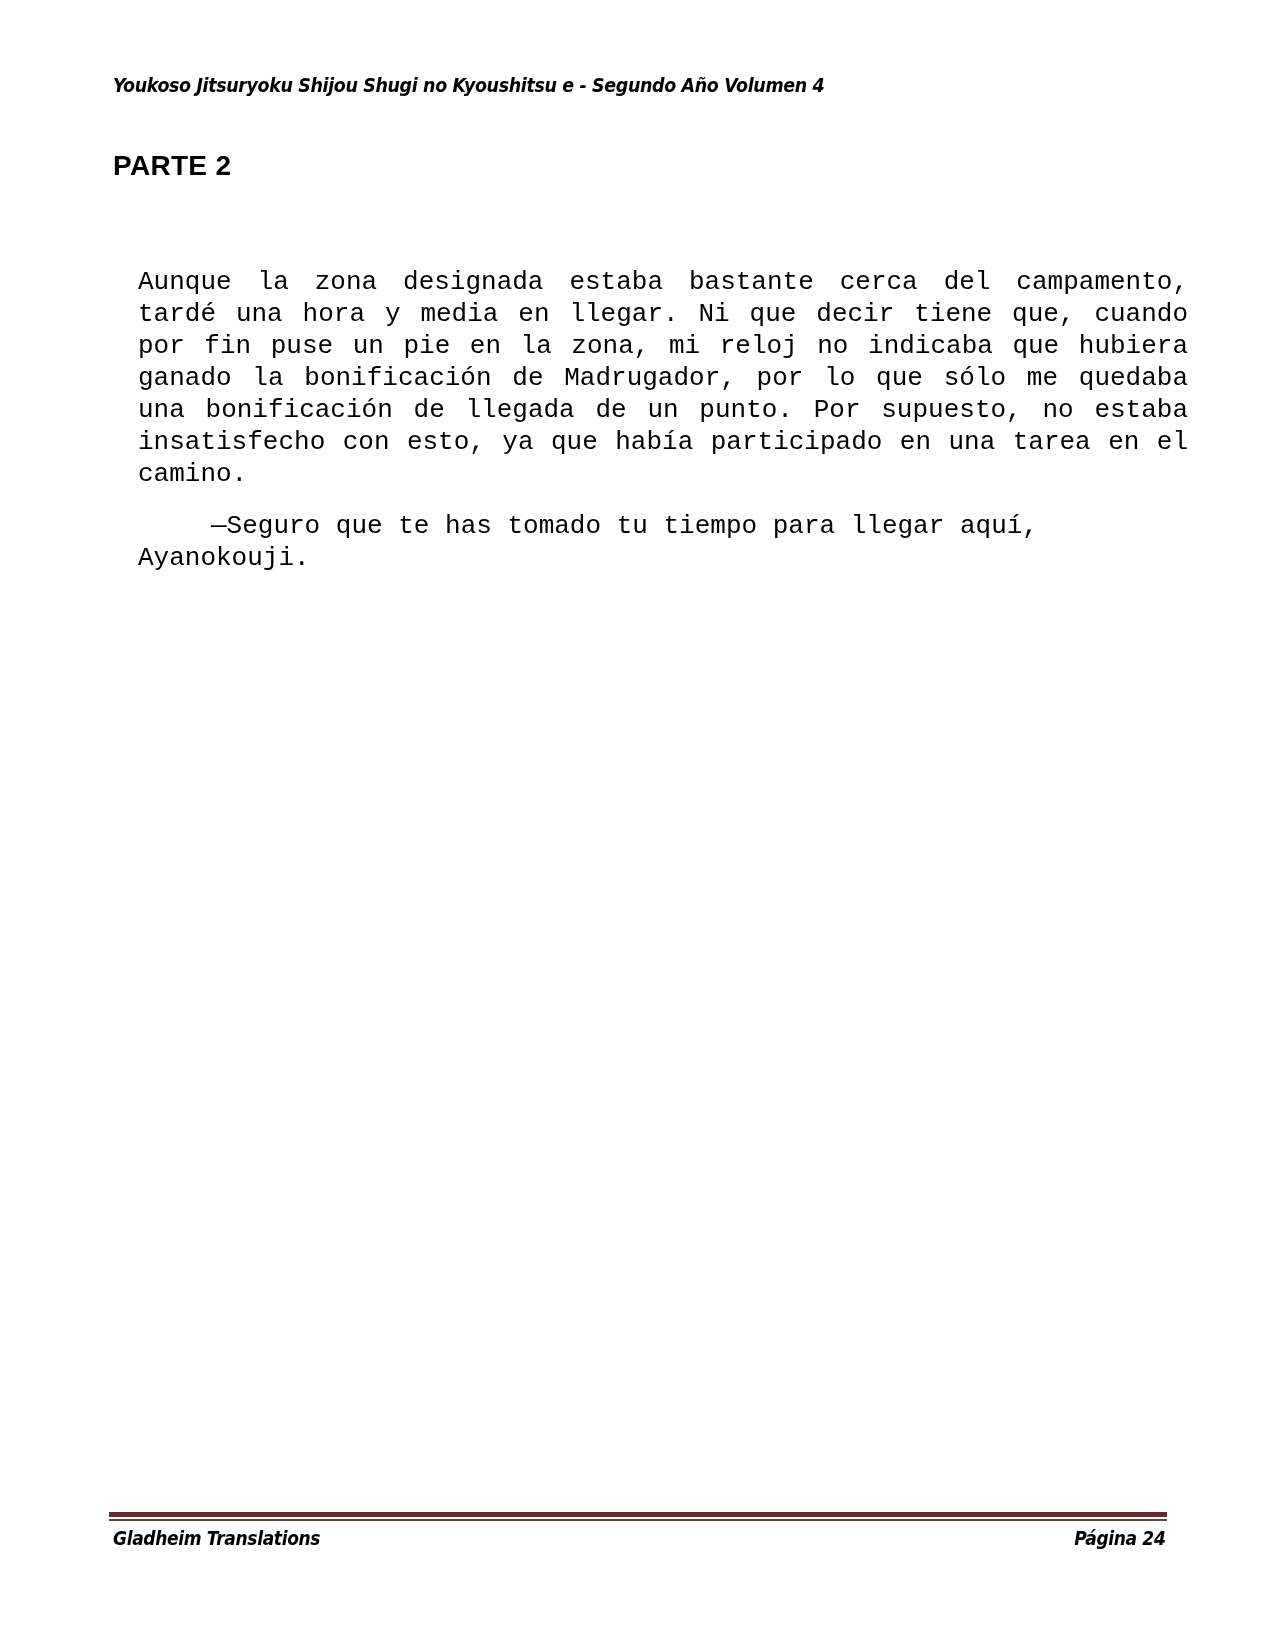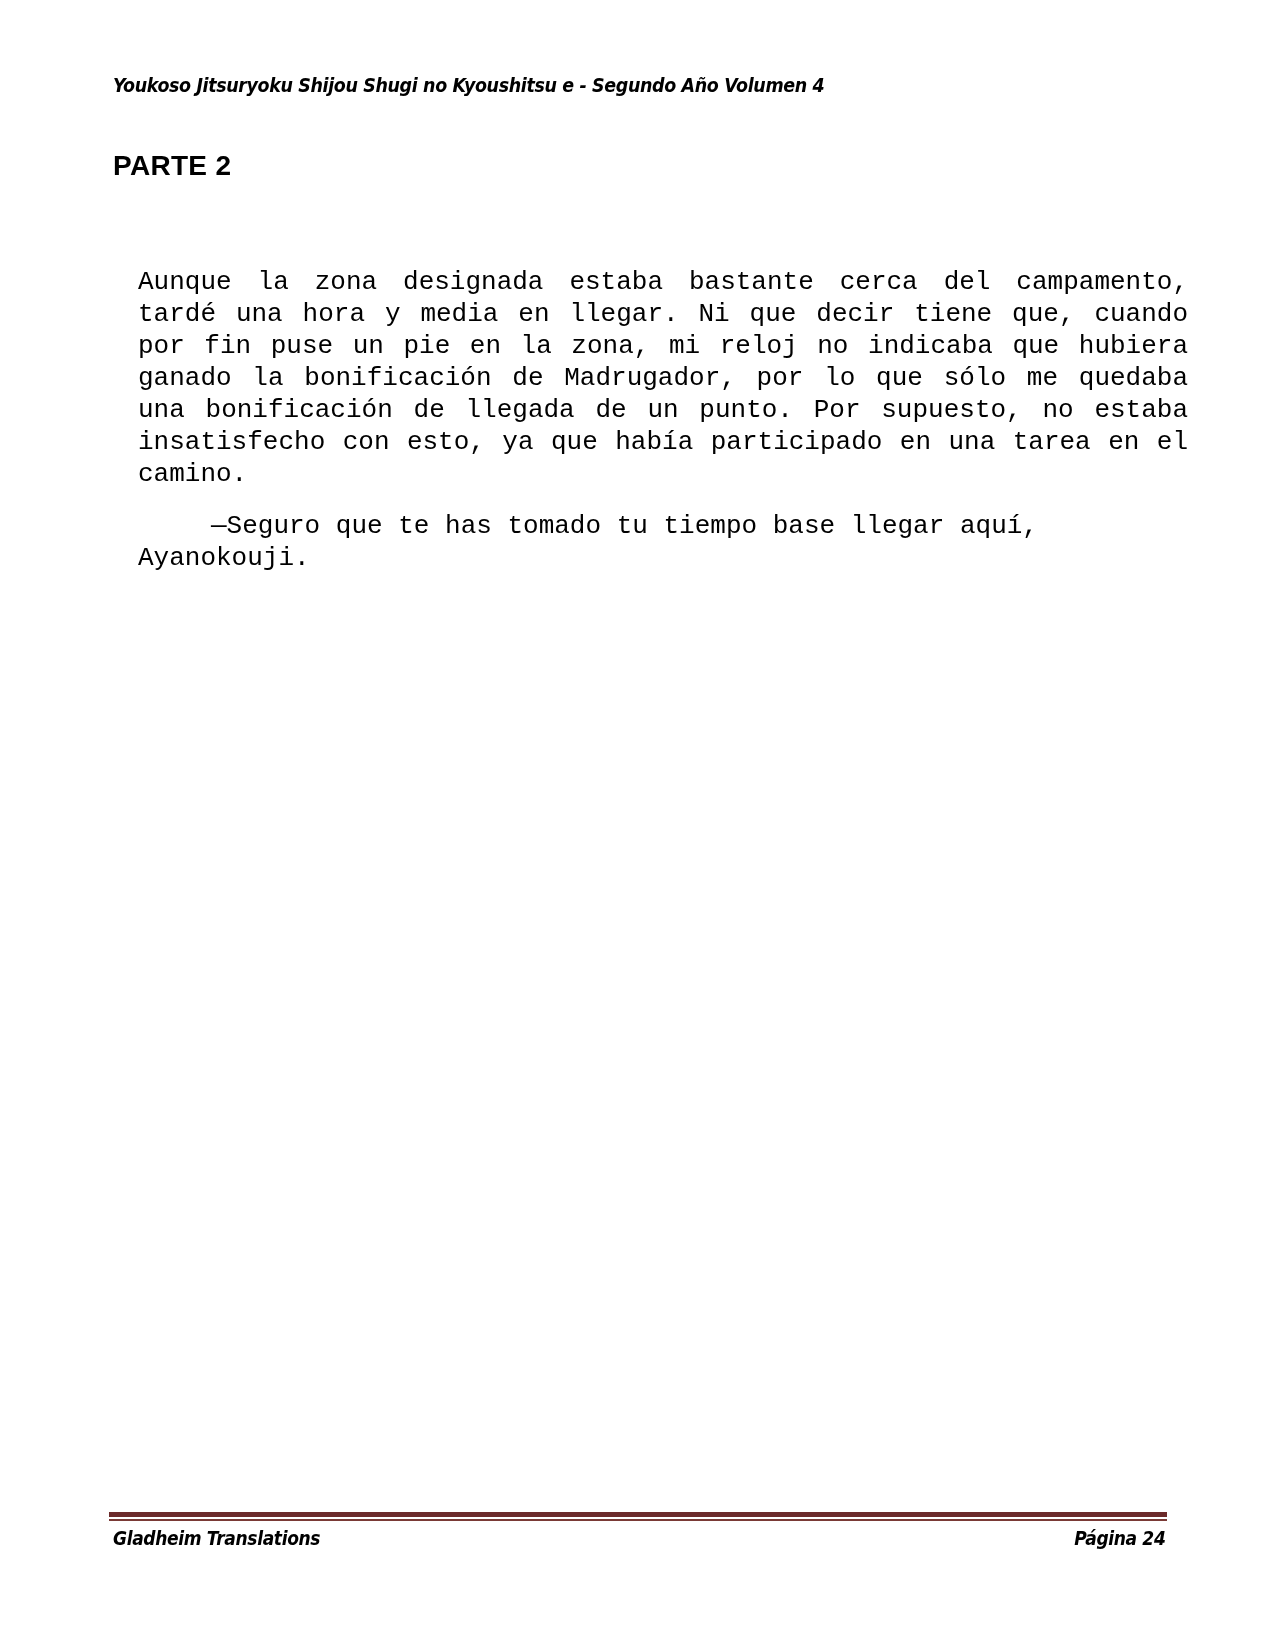--- a/index.html
+++ b/index.html
@@ -94,20 +94,20 @@
   </style>
 </head>
 <body>
 
 <div class="running-header">Youkoso Jitsuryoku Shijou Shugi no Kyoushitsu e - Segundo Año Volumen 4</div>
 
 <div class="section-title">PARTE 2</div>
 
 <div class="body-text">
   <p>Aunque la zona designada estaba bastante cerca del campamento, tardé una hora y media en llegar. Ni que decir tiene que, cuando por fin puse un pie en la zona, mi reloj no indicaba que hubiera ganado la bonificación de Madrugador, por lo que sólo me quedaba una bonificación de llegada de un punto. Por supuesto, no estaba insatisfecho con esto, ya que había participado en una tarea en el camino.</p>
-  <p class="dialogue">—Seguro que te has tomado tu tiempo base llegar aquí, Ayanokouji.</p>
+  <p class="dialogue">—Seguro que te has tomado tu tiempo para llegar aquí, Ayanokouji.</p>
 </div>
 
 <div class="footer-rule thick"></div>
 <div class="footer-rule thin"></div>
 
 <div class="footer-left">Gladheim Translations</div>
 <div class="footer-right">Página 24</div>
 
 </body></html>

